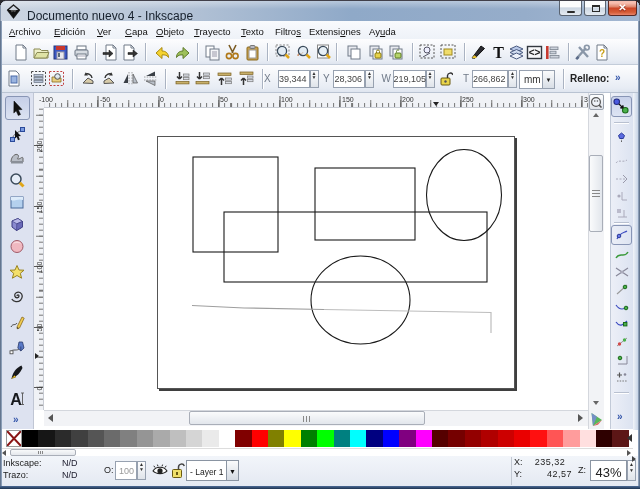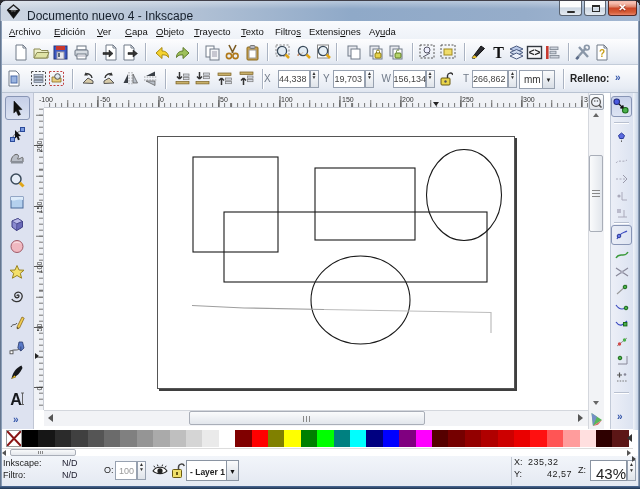--- a/index.html
+++ b/index.html
@@ -233,27 +233,27 @@
       <rect x="2" y="2" width="13" height="2.4" fill="#c8b06a" stroke="#7a6020" stroke-width=".7"></rect>
       <rect x="9.5" y="6" width="5.5" height="2.2" fill="#d8dce4" stroke="#777" stroke-width=".7"></rect>
       <rect x="9.5" y="9.5" width="5.5" height="2.2" fill="#d8dce4" stroke="#777" stroke-width=".7"></rect>
       <path d="M5.5 15 V8 M5.5 8 L3 10.5 M5.5 8 L8 10.5" stroke="#333" stroke-width="1.5" fill="none"></path>
     </svg>
 <div class="ab sep2" style="left:72.4px"></div>
 <div class="ab sep2" style="left:165px"></div>
 <div class="ab sep2" style="left:261.5px"></div>
 <div class="ab sep2" style="left:562.5px"></div>
 <div class="ab" style="left:264px;top:8px;font-size:10px;color:#707a88">X</div>
-<div class="ab fld" style="left:277.5px;top:5px;width:32px">44,338</div>
+<div class="ab fld" style="left:277.5px;top:5px;width:32px">39,344</div>
 <div class="ab spin" style="left:309.5px;top:5px">▲<br>▼</div>
 <div class="ab" style="left:323px;top:8px;font-size:10px;color:#707a88">Y</div>
-<div class="ab fld" style="left:333px;top:5px;width:32px">19,703</div>
+<div class="ab fld" style="left:333px;top:5px;width:32px">28,306</div>
 <div class="ab spin" style="left:365px;top:5px">▲<br>▼</div>
 <div class="ab" style="left:381.5px;top:8px;font-size:10px;color:#707a88">W</div>
-<div class="ab fld" style="left:392.5px;top:5px;width:33px">156,134</div>
+<div class="ab fld" style="left:392.5px;top:5px;width:33px">219,105</div>
 <div class="ab spin" style="left:425.5px;top:5px">▲<br>▼</div>
 <div class="ab" style="left:463px;top:8px;font-size:10px;color:#707a88">T</div>
 <div class="ab fld" style="left:472px;top:5px;width:36px">266,862</div>
 <div class="ab spin" style="left:508px;top:5px">▲<br>▼</div>
 <svg class="ab" style="left:438px;top:6px" width="15" height="16" viewBox="0 0 15 16">
       <rect x="3" y="7" width="9" height="7" rx="1" fill="#e8d44a" stroke="#6a5a10"></rect>
       <path d="M9.5 7 V4.5 a2.8 2.8 0 0 1 5.4 -.6" fill="none" stroke="#333" stroke-width="1.4"></path>
       <circle cx="7.5" cy="10.5" r="1.2" fill="#555"></circle>
     </svg>
 <div class="ab" style="left:519px;top:5px;width:24px;height:19px;border:1px solid #97a1b0;background:#fff;font-size:10px;color:#333;padding:3px 0 0 4px">mm</div>
@@ -494,45 +494,45 @@
 <div class="ab" style="left:596.0px;top:430px;width:16.4px;height:17px;background:#2e0000"></div>
 <div class="ab" style="left:612.4px;top:430px;width:16.4px;height:17px;background:#5c1616"></div>
 <div class="ab" style="left:627px;top:434px;width:0;height:0;border-top:4px solid transparent;border-bottom:4px solid transparent;border-right:5px solid #333"></div>
 <div class="ab" style="left:0;top:448px;width:633px;height:8px;background:#fff;border-top:1px solid #ddd"></div>
 <div class="ab" style="left:2px;top:450px;width:0;height:0;border-top:3px solid transparent;border-bottom:3px solid transparent;border-right:4px solid #555"></div>
 <div class="ab" style="left:10px;top:449px;width:66px;height:7px;background:linear-gradient(#f8f9fa,#e4e7ec);border:1px solid #a9aeb8;border-radius:2px"></div>
 <div class="ab" style="left:38px;top:451px;width:1px;height:3px;background:#888;box-shadow:2px 0 0 #888,4px 0 0 #888"></div>
 <div class="ab" style="left:627px;top:450px;width:0;height:0;border-top:3px solid transparent;border-bottom:3px solid transparent;border-left:4px solid #555"></div>
 <div class="ab" style="left:0;top:456px;width:640px;height:30px;background:linear-gradient(#f2f5fa,#e4e9f2)">
 <div class="ab" style="left:3px;top:2px;font-size:9px;color:#222">Inkscape:</div>
-<div class="ab" style="left:3px;top:14px;font-size:9px;color:#222">Filtro:</div>
+<div class="ab" style="left:3px;top:14px;font-size:9px;color:#222">Trazo:</div>
 <div class="ab" style="left:62px;top:2px;font-size:9px;color:#223">N/D</div>
 <div class="ab" style="left:62px;top:14px;font-size:9px;color:#223">N/D</div>
 <div class="ab" style="left:104px;top:9px;font-size:9px;color:#222">O:</div>
 <div class="ab fld" style="left:115px;top:5px;width:22px;height:19px;font-size:9px;color:#999;padding-top:4px">100</div>
 <div class="ab spin" style="left:137px;top:5px;height:19px;line-height:5px">▲<br>▼</div>
 <svg class="ab" style="left:152px;top:6px" width="16" height="16" viewBox="0 0 16 16">
       <path d="M1 9 C4 4 12 4 15 9 C12 12.5 4 12.5 1 9 Z" fill="#fff" stroke="#222" stroke-width="1.1"></path>
       <circle cx="8" cy="8.8" r="2.6" fill="#222"></circle>
       <path d="M3 5.5 L1.8 3.8 M6 4.3 L5.4 2.6 M10 4.3 L10.6 2.6 M13 5.5 L14.2 3.8" stroke="#222"></path>
     </svg>
 <svg class="ab" style="left:170px;top:6px" width="15" height="17" viewBox="0 0 15 17">
       <rect x="2.5" y="7.5" width="9" height="8" rx="1" fill="#f0e06a" stroke="#6a5a10"></rect>
       <path d="M8.5 7.5 V5 a3 3 0 0 1 5.8 -1" fill="none" stroke="#444" stroke-width="1.5"></path>
       <rect x="6" y="10" width="2" height="3" fill="#6a5a10"></rect>
     </svg>
-<div class="ab" style="left:186px;top:4px;width:52px;height:21px;border:1px solid #8a94a2;border-right:none;background:#fff;font-size:8.5px;font-weight:bold;color:#222;padding:6px 0 0 3px;white-space:nowrap;overflow:hidden">- Layer 1</div>
+<div class="ab" style="left:186px;top:4px;width:52px;height:21px;border:1px solid #8a94a2;border-right:none;background:#fff;font-size:8.5px;font-weight:normal;color:#222;padding:6px 0 0 3px;white-space:nowrap;overflow:hidden">- Layer 1</div>
 <div class="ab" style="left:226px;top:4px;width:13px;height:21px;border:1px solid #8a94a2;background:linear-gradient(#fafbfc,#d4dae2);font-size:7px;color:#111;text-align:center;line-height:21px">▼</div>
 <div class="ab" style="left:511px;top:1px;width:1px;height:28px;background:#c2c8d2"></div>
 <div class="ab" style="left:514px;top:1px;font-size:9px;color:#222">X:</div>
 <div class="ab" style="left:514px;top:13px;font-size:9px;color:#222">Y:</div>
-<div class="ab" style="left:528px;top:1px;width:44px;text-align:left;font-size:9px;color:#222;letter-spacing:.5px">235,32</div>
+<div class="ab" style="left:528px;top:1px;width:44px;text-align:center;font-size:9px;color:#222;letter-spacing:.5px">235,32</div>
 <div class="ab" style="left:528px;top:13px;width:44px;text-align:right;font-size:9px;color:#222;letter-spacing:.5px">42,57</div>
 <div class="ab" style="left:578px;top:9px;font-size:9px;color:#222">Z:</div>
-<div class="ab" style="left:590px;top:4px;width:37px;height:21px;border:1px solid #8a94a2;background:#fff;font-size:15px;color:#222;text-align:right;padding-top:4px">43%</div>
+<div class="ab" style="left:590px;top:4px;width:37px;height:21px;border:1px solid #8a94a2;background:#fff;font-size:13px;color:#222;text-align:center;padding-top:4px">43%</div>
 <div class="ab spin" style="left:627px;top:4px;height:21px;line-height:6px">▲<br>▼</div>
 <div class="ab" style="left:632px;top:0;width:0;height:0;border-top:3px solid transparent;border-bottom:3px solid transparent;border-left:4px solid #444"></div>
 </div>
 
 <div class="ab" style="left:0;top:486px;width:640px;height:3px;background:linear-gradient(#4c6b96,#1d3350)"></div>
 <div class="ab" style="left:0;top:21px;width:2px;height:465px;background:linear-gradient(90deg,#51637c,#9db0ca)"></div>
 <div class="ab" style="left:638px;top:21px;width:2px;height:465px;background:linear-gradient(90deg,#9db0ca,#51637c)"></div>
 <div class="ab" style="left:633px;top:93px;width:5px;height:337px;background:linear-gradient(90deg,#f2f5fa,#c7d4e6)"></div>
 
 </body></html>

